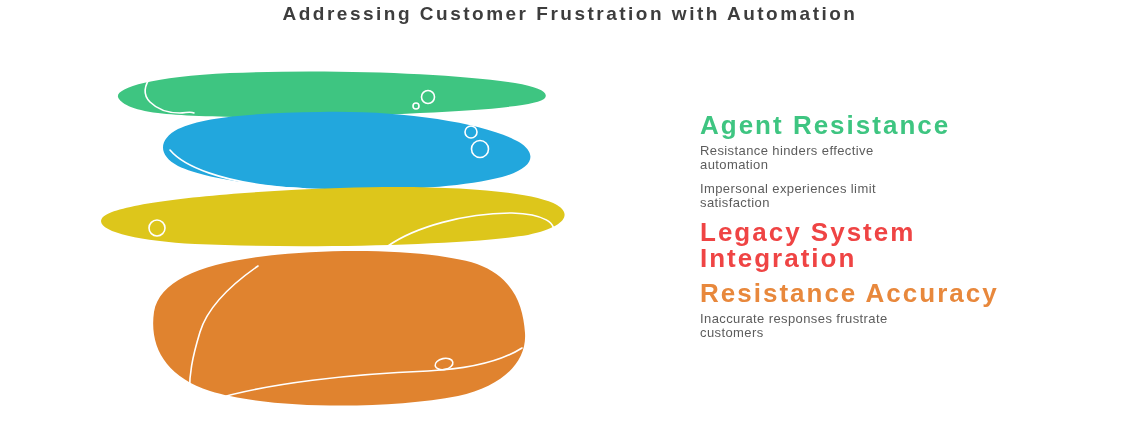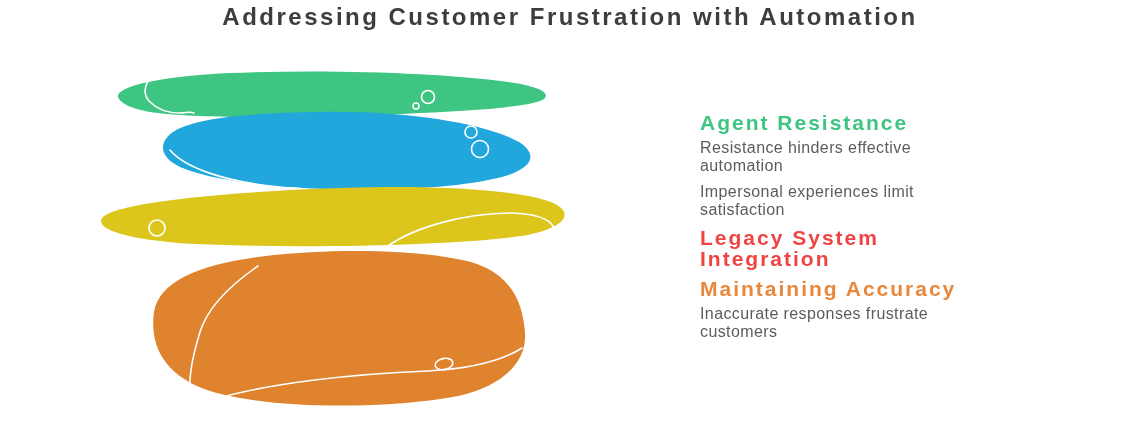--- a/index.html
+++ b/index.html
@@ -11,21 +11,21 @@
     background: #ffffff;
     overflow: hidden;
     font-family: "Liberation Sans", sans-serif;
   }
   .title {
     position: absolute;
     top: 3px;
     left: 0;
     width: 100%;
     text-align: center;
-    font-size: 24px;
+    font-size: 19px;
     font-weight: bold;
     letter-spacing: 2.5px;
     color: #3d3d3d;
   }
   .graphic {
     position: absolute;
     top: 0;
     left: 0;
   }
   .detail {
@@ -35,29 +35,29 @@
     stroke-linecap: round;
   }
   .sections {
     position: absolute;
     left: 700px;
     top: 112px;
     width: 330px;
   }
   .section { margin-bottom: 9px; }
   .section h2 {
-    font-size: 21px;
+    font-size: 26px;
     font-weight: bold;
     line-height: 1.0;
     letter-spacing: 2px;
     margin: 0 0 6px 0;
     white-space: pre-line;
   }
   .section p {
-    font-size: 16px;
+    font-size: 13px;
     line-height: 1.1;
     letter-spacing: 0.4px;
     color: #5c5c5c;
     margin: 0;
     white-space: pre-line;
   }
 </style>
 </head>
 <body>
 
@@ -114,19 +114,19 @@
       <p>Impersonal experiences limit
 satisfaction</p>
     </div>
 
     <div class="section">
       <h2 style="color: #ef4444;">Legacy System
 Integration</h2>
     </div>
 
     <div class="section">
-      <h2 style="color: rgb(232, 136, 60);">Maintaining Accuracy</h2>
+      <h2 style="color: rgb(232, 136, 60);">Resistance Accuracy</h2>
       <p>Inaccurate responses frustrate
 customers</p>
     </div>
 
   </div>
 </div>
 
 </body></html>

